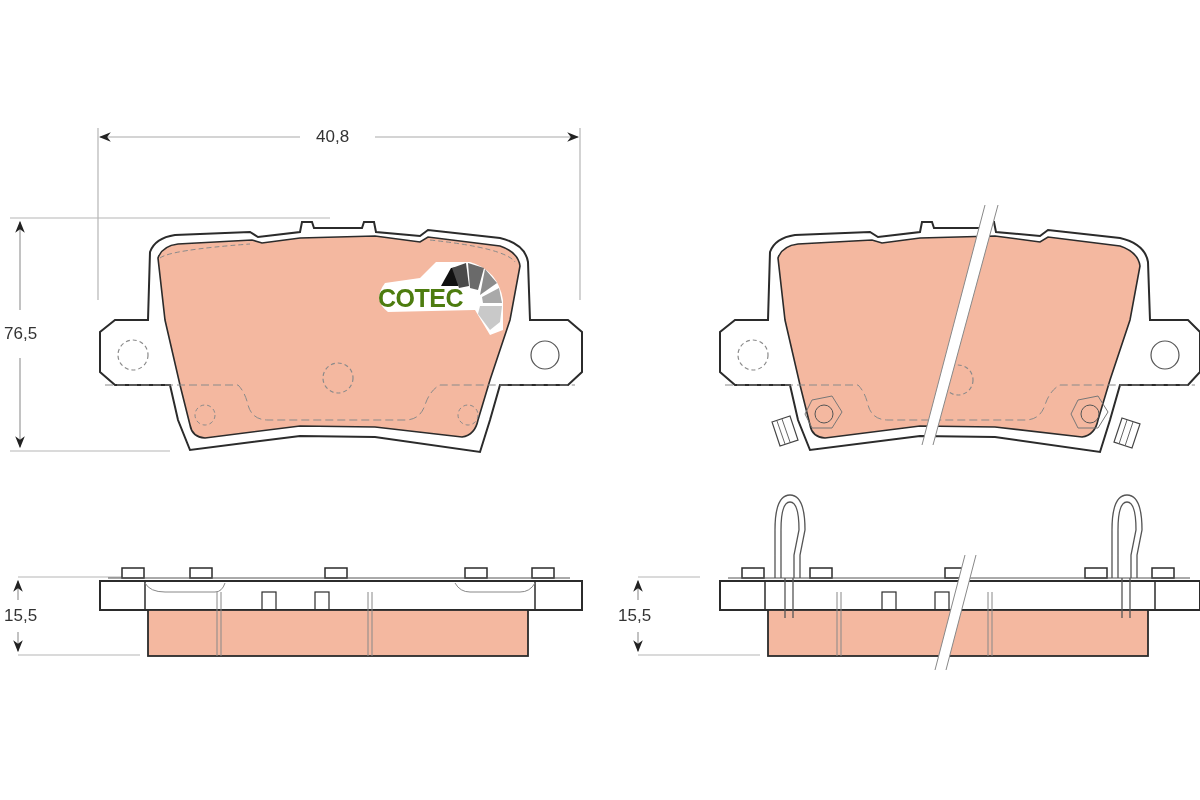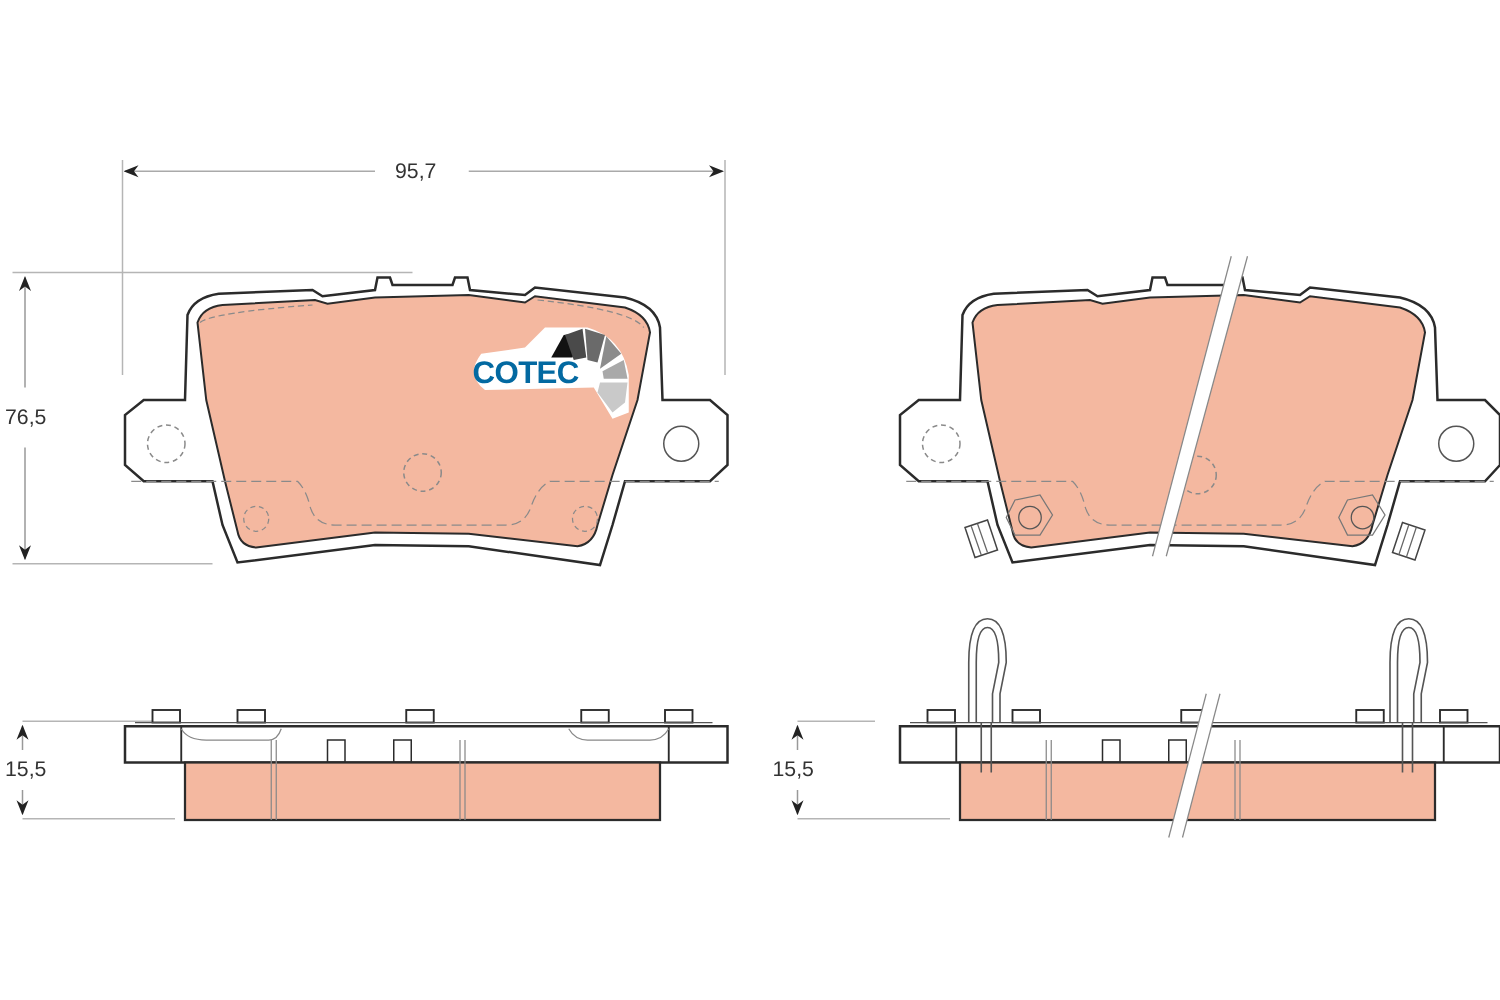--- a/index.html
+++ b/index.html
@@ -1,19 +1,19 @@
 <!DOCTYPE html>
 <html><head>
 <meta charset="utf-8">
 <style>
   html, body { margin: 0; padding: 0; background: #ffffff; }
   body { width: 1200px; height: 800px; overflow: hidden; position: relative; font-family: "Liberation Sans", sans-serif; }
   #canvas { position: absolute; left: 0; top: 0; width: 1200px; height: 800px; }
   .dim-label { position: absolute; font-family: "Liberation Sans", sans-serif; font-size: 17px; color: #333333; background: #ffffff; padding: 0 4px; line-height: 20px; }
-  .cotec-text { position: absolute; font-family: "Liberation Sans", sans-serif; font-weight: bold; font-size: 25px; color: #0369a1; letter-spacing: -0.5px; line-height: 26px; }
+  .cotec-text { position: absolute; font-family: "Liberation Sans", sans-serif; font-weight: bold; font-size: 25px; color: #4d7c0f; letter-spacing: -0.5px; line-height: 26px; }
 </style>
 </head>
 <body>
 
 <svg id="canvas" viewBox="0 0 1200 800" xmlns="http://www.w3.org/2000/svg">
   <defs>
     <marker id="arrowR" markerWidth="10" markerHeight="10" refX="9" refY="5" orient="auto">
       <path d="M0,1 L10,5 L0,9 L3,5 Z" fill="#222"></path>
     </marker>
     <marker id="arrowL" markerWidth="10" markerHeight="10" refX="1" refY="5" orient="auto">
@@ -157,17 +157,17 @@
       <line x1="1130" y1="578" x2="1130" y2="618"></line>
     </g>
     <g>
       <polygon points="965,555 976,555 946,670 935,670" fill="#ffffff"></polygon>
       <line x1="965" y1="555" x2="935" y2="670" stroke="#888" stroke-width="1"></line>
       <line x1="976" y1="555" x2="946" y2="670" stroke="#888" stroke-width="1"></line>
     </g>
   </g>
 </svg>
 
-<div class="dim-label" style="left:312px;top:127px;">95,7</div>
+<div class="dim-label" style="left:312px;top:127px;">40,8</div>
 <div class="dim-label" style="left:0px;top:324px;">76,5</div>
 <div class="dim-label" style="left:0px;top:606px;">15,5</div>
 <div class="dim-label" style="left:614px;top:606px;">15,5</div>
 <div class="cotec-text" style="left:378px;top:285px;">COTEC</div>
 
 </body></html>

